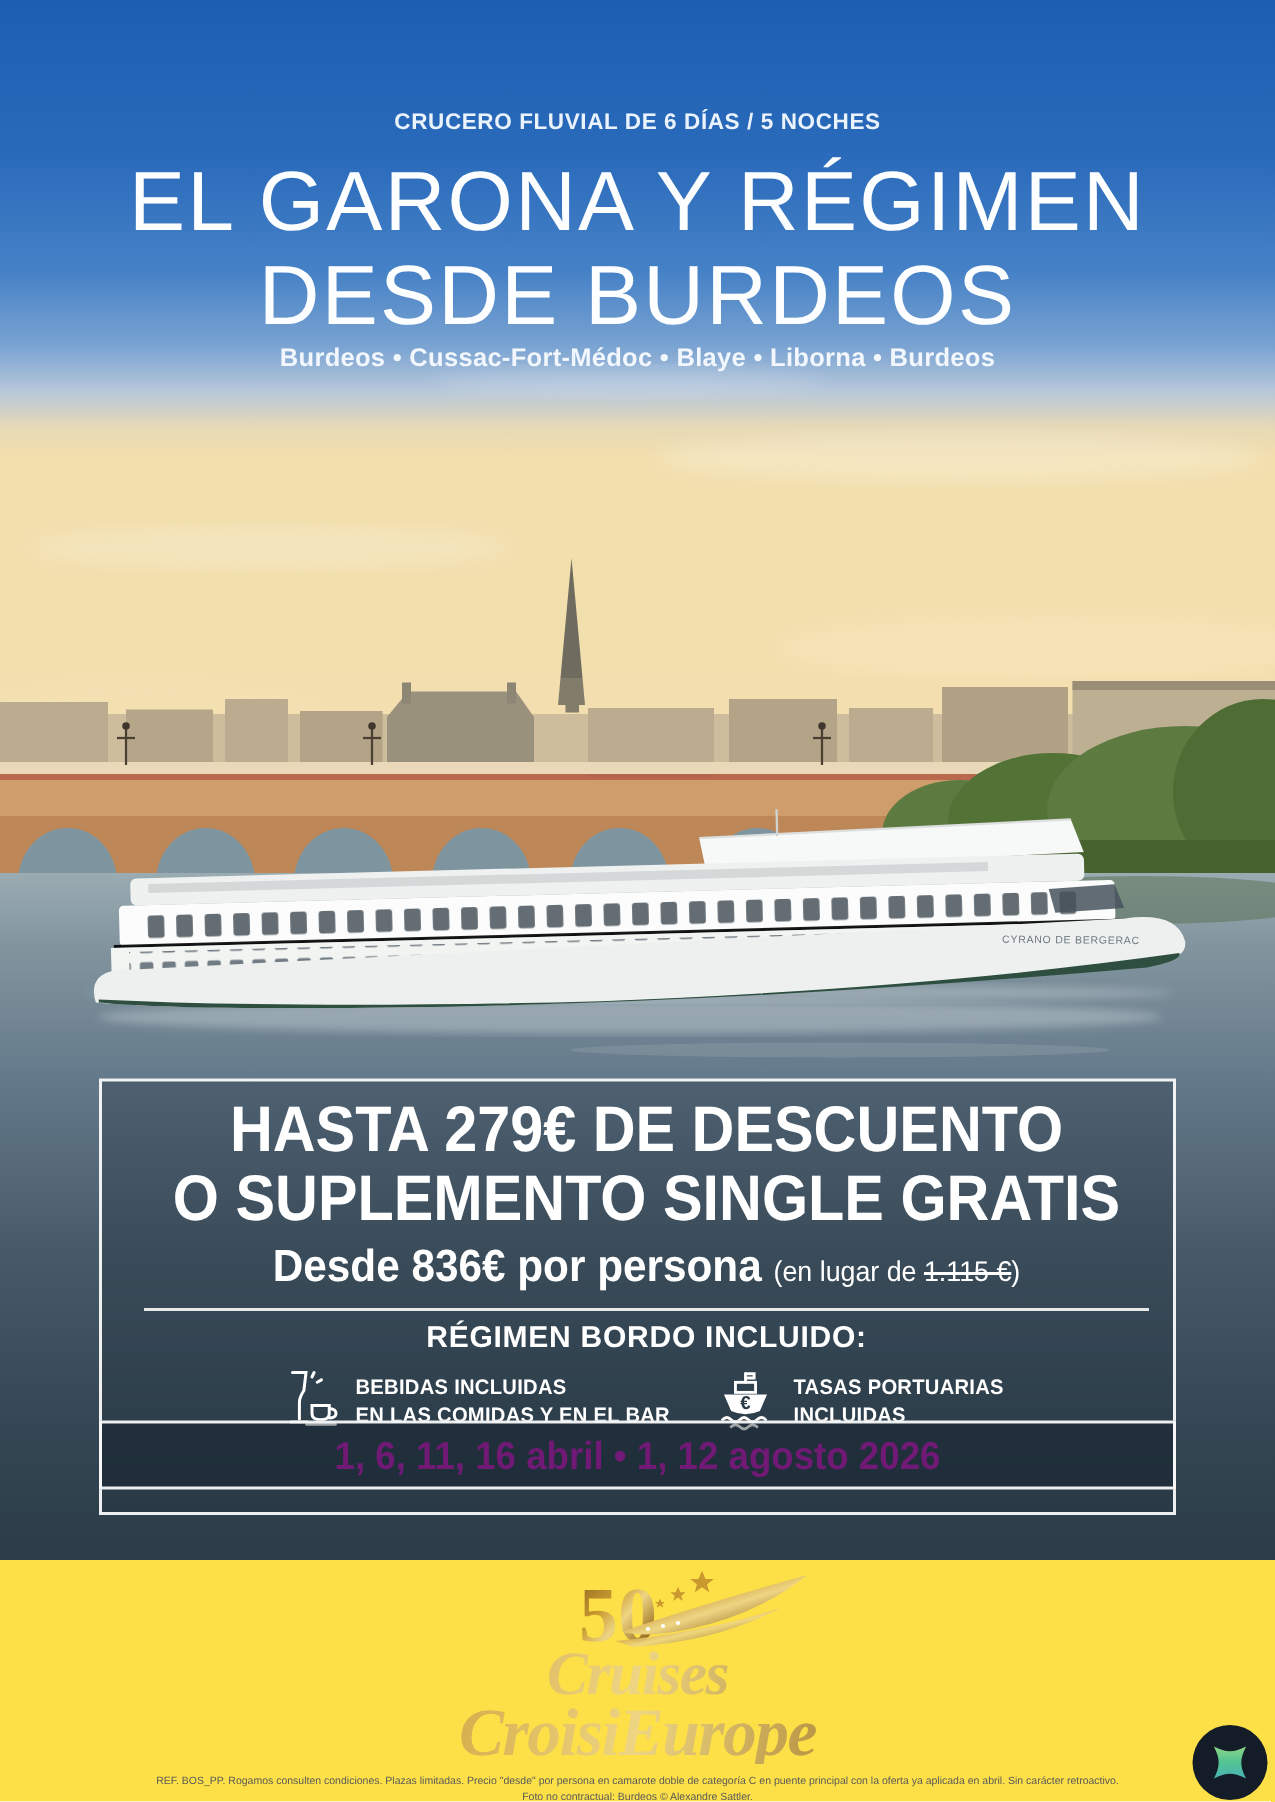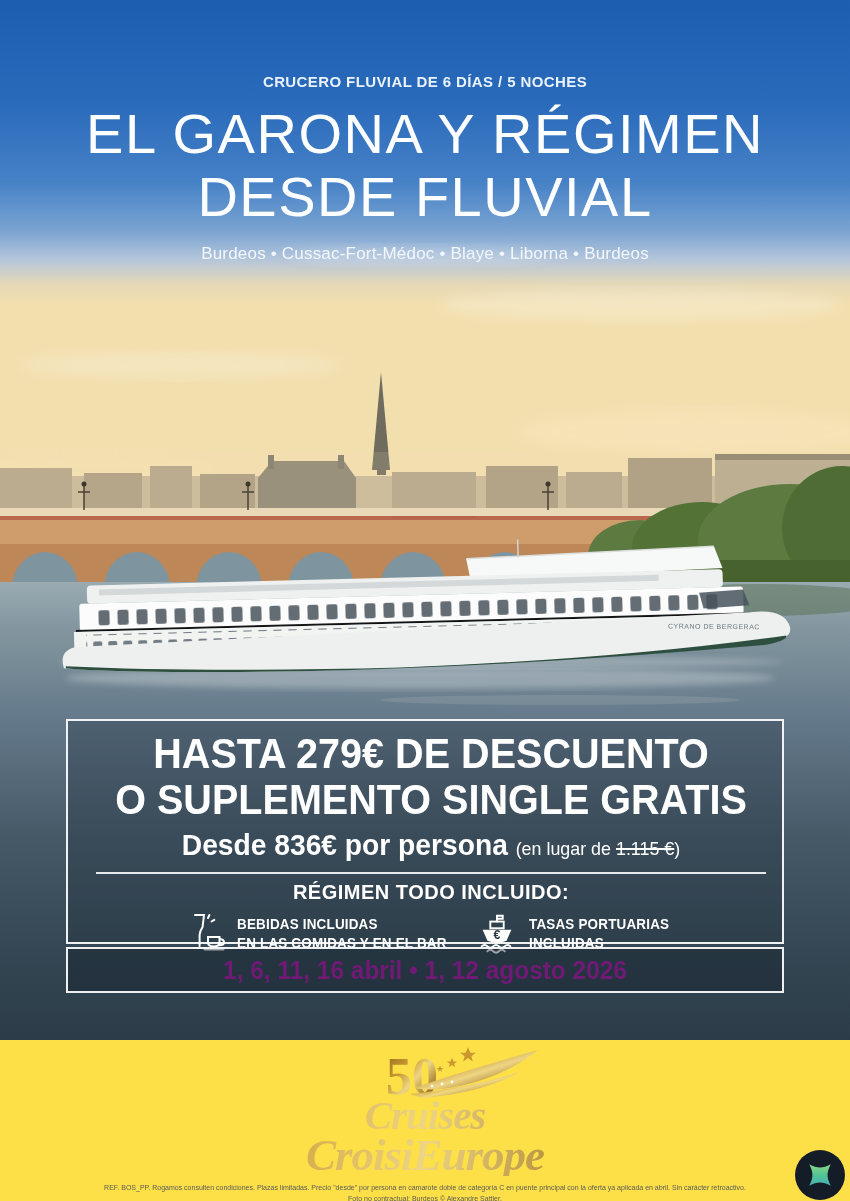--- a/index.html
+++ b/index.html
@@ -5,24 +5,24 @@
   html,body{margin:0;padding:0;background:#ffffff;}
   .poster{position:relative;width:850px;height:1201px;overflow:hidden;background:#fff;
           font-family:"Liberation Sans",sans-serif;}
   .scene{position:absolute;top:0;left:0;display:block;}
 
   
   .header{position:absolute;top:12px;left:0;width:100%;text-align:center;color:#fff;}
   .kicker{margin-top:61px;font-size:15px;font-weight:700;letter-spacing:.4px;color:#eaf2fb;}
   .title{margin-top:12px;font-size:56px;font-weight:300;letter-spacing:1.5px;line-height:1.13;color:#fdfeff;}
   .title span{display:block;}
-  .route{margin-top:15px;font-size:17px;font-weight:400;letter-spacing:.2px;color:#f2f7fd;}
-
-  
-  .offer-box{position:absolute;left:66px;top:719px;width:718px;height:225px;box-sizing:border-box;
+  .route{font-size:17px;font-weight:700;letter-spacing:.2px;color:#f2f7fd;}
+
+  
+  .offer-box{position:absolute;left:66px;top:719px;width:718px;height:291px;box-sizing:border-box;
              border:2px solid rgba(255,255,255,.92);background:rgba(30,44,55,.30);
              color:#fff;text-align:center;padding-left:12px;}
   .offer-headline{margin-top:9px;font-size:43px;font-weight:700;line-height:1.08;
                   transform:scaleX(.92);letter-spacing:0;}
   .offer-headline span{display:block;}
   .price-row{margin-top:5px;font-size:30px;font-weight:700;transform:scaleX(.94);white-space:nowrap;}
   .price-note{font-size:19px;font-weight:400;}
   .price-note del{text-decoration:line-through;text-decoration-thickness:2px;}
   .divider{margin:10px auto 7px;width:670px;height:2px;background:rgba(255,255,255,.88);}
   .regime-title{font-size:20px;font-weight:700;letter-spacing:.5px;}
@@ -174,38 +174,38 @@
       <path d="M63 659 Q58 641 76 638 L750 621 Q785 617 790 637 Q792 649 766 653 Q520 668 300 668 Q120 666 63 659 Z" fill="#edf0ee"></path>
       <path d="M65 657 Q200 667 400 667 Q620 664 786 645 Q788 650 764 654 Q520 669 300 668 Q120 666 65 659 Z" fill="#2e4f40"></path>
       <text x="668" y="635" font-size="7" letter-spacing=".5" fill="#6e787e" transform="rotate(2 668 635)" font-family="Liberation Sans, sans-serif">CYRANO DE BERGERAC</text>
     </g>
   </svg>
 
   <div class="header">
     <div class="kicker">CRUCERO FLUVIAL DE 6 DÍAS / 5 NOCHES</div>
     <div class="title">
       <span>EL GARONA Y RÉGIMEN</span>
-      <span>DESDE FLUVIAL</span>
+      <span>DESDE BURDEOS</span>
     </div>
     <div class="route">Burdeos • Cussac-Fort-Médoc • Blaye • Liborna • Burdeos</div>
   </div>
 
   <div class="offer-box">
     <div class="offer-headline">
       <span>HASTA 279€ DE DESCUENTO</span>
       <span>O SUPLEMENTO SINGLE GRATIS</span>
     </div>
     <div class="price-row">
       <span>Desde 836€ por persona</span>
       <span class="price-note">
         <span>(en lugar de </span><del>1.115 €</del><span>)</span>
       </span>
     </div>
     <div class="divider"></div>
-    <div class="regime-title">RÉGIMEN TODO INCLUIDO:</div>
+    <div class="regime-title">RÉGIMEN BORDO INCLUIDO:</div>
     <div class="features">
 
       <div class="feature">
         <span class="f-icon">
           <svg width="40" height="44" viewBox="0 0 40 44" fill="none" stroke="#ffffff" stroke-width="2" stroke-linecap="round">
             <path d="M8 3 L17 3 L15.6 15 Q12.6 19.5 12.6 23 L12.6 34"></path>
             <path d="M7 36 L18 36"></path>
             <path d="M21 6 l1.4 -3"></path>
               <path d="M24.5 9.5 l2.8 -1.6"></path>
             <path d="M21 25 h11.5 v5.5 q0 4 -5.7 4 q-5.8 0 -5.8 -4 Z"></path>

